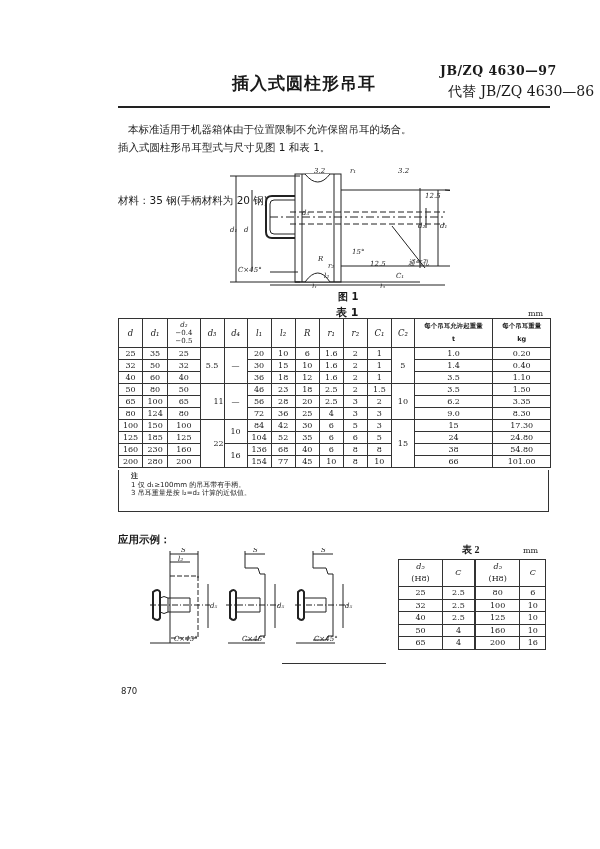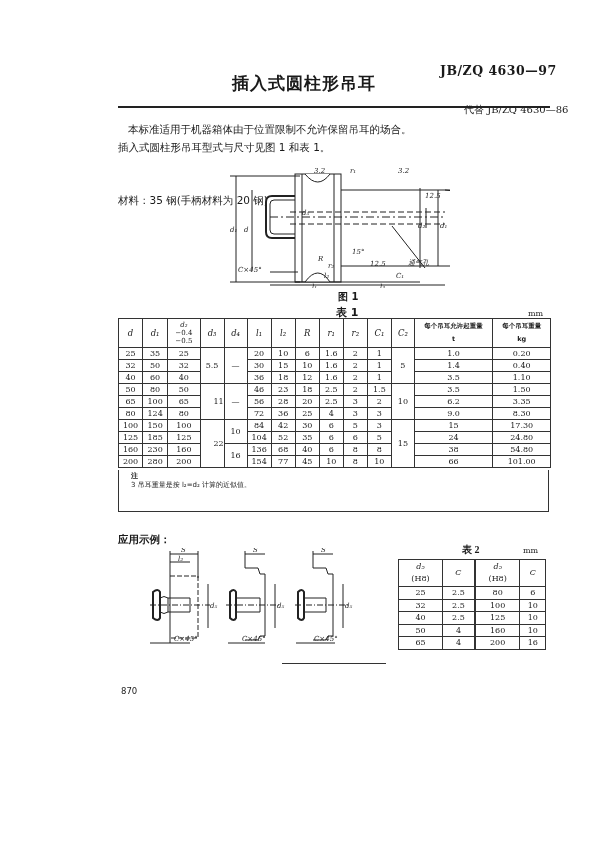--- a/index.html
+++ b/index.html
@@ -1,21 +1,21 @@
 <!DOCTYPE html>
 <html><head>
 <meta charset="utf-8">
 <style>
   html, body { margin:0; padding:0; background:#ffffff; }
   body { width:600px; height:849px; position:relative; overflow:hidden;
          font-family:"DejaVu Serif", serif; color:#1a1a1a; }
   .abs { position:absolute; }
   .title { left:232px; top:72px; font-family:"DejaVu Sans", sans-serif; font-weight:bold; font-size:17px; letter-spacing:1px; }
   .std-code { left:440px; top:63px; font-size:12.5px; font-weight:bold; letter-spacing:0.5px; }
-  .std-replace { left:464px; top:83px; font-size:10px;margin-top:20px; }
+  .std-replace { left:448px; top:83px; font-size:14px; }
   .top-rule { left:118px; top:106px; width:432px; height:2px; background:#222; }
   .para { left:118px; font-size:10.5px; font-family:"DejaVu Sans", sans-serif; }
   .fig-caption { left:338px; top:290px; font-size:10px; font-weight:bold; font-family:"DejaVu Sans", sans-serif; }
   .tbl-caption { left:336px; top:305px; font-size:11px; font-weight:bold; font-family:"DejaVu Sans", sans-serif; }
   .unit { font-size:8px; }
   table.t1 { position:absolute; left:118px; top:318px; width:433px; border-collapse:collapse; font-size:8px; }
   table.t1 td, table.t1 th { border:1px solid #333; text-align:center; padding:0; height:11px; font-weight:normal; }
   table.t1 th { height:28px; font-style:italic; font-size:8.5px; }
   table.t1 th.cn { font-style:normal; font-size:6.5px; font-weight:bold; font-family:"DejaVu Sans", sans-serif; line-height:13px; }
   .notes { left:118px; top:470px; width:431px; height:42px; border:1px solid #333; border-top:none; font-size:7px; padding:2px 0 0 12px; box-sizing:border-box; font-family:"DejaVu Sans", sans-serif; line-height:8.5px; }
@@ -278,20 +278,21 @@
         <td>8</td>
         <td>10</td>
     <td>66</td>
         <td>101.00</td>
   </tr>
 </tbody>
   </table>
 
 <div class="abs notes">
   <div style="font-weight:bold;">注</div>
+  <div>1  仅 d₁≥100mm 的吊耳带有手柄。</div>
   <div>3  吊耳重量是按 l₂=d₂ 计算的近似值。</div>
 </div>
 
 <div class="abs example-label">应用示例：</div>
 <svg style="left:150px;top:548px;" width="230" height="100" viewBox="0 0 230 100">
   <g stroke="#222" fill="none" stroke-width="1">
 
     <line x1="20" y1="6" x2="48" y2="6"></line>
       <line x1="20" y1="3" x2="20" y2="95"></line>
       <line x1="48" y1="3" x2="48" y2="30"></line>

